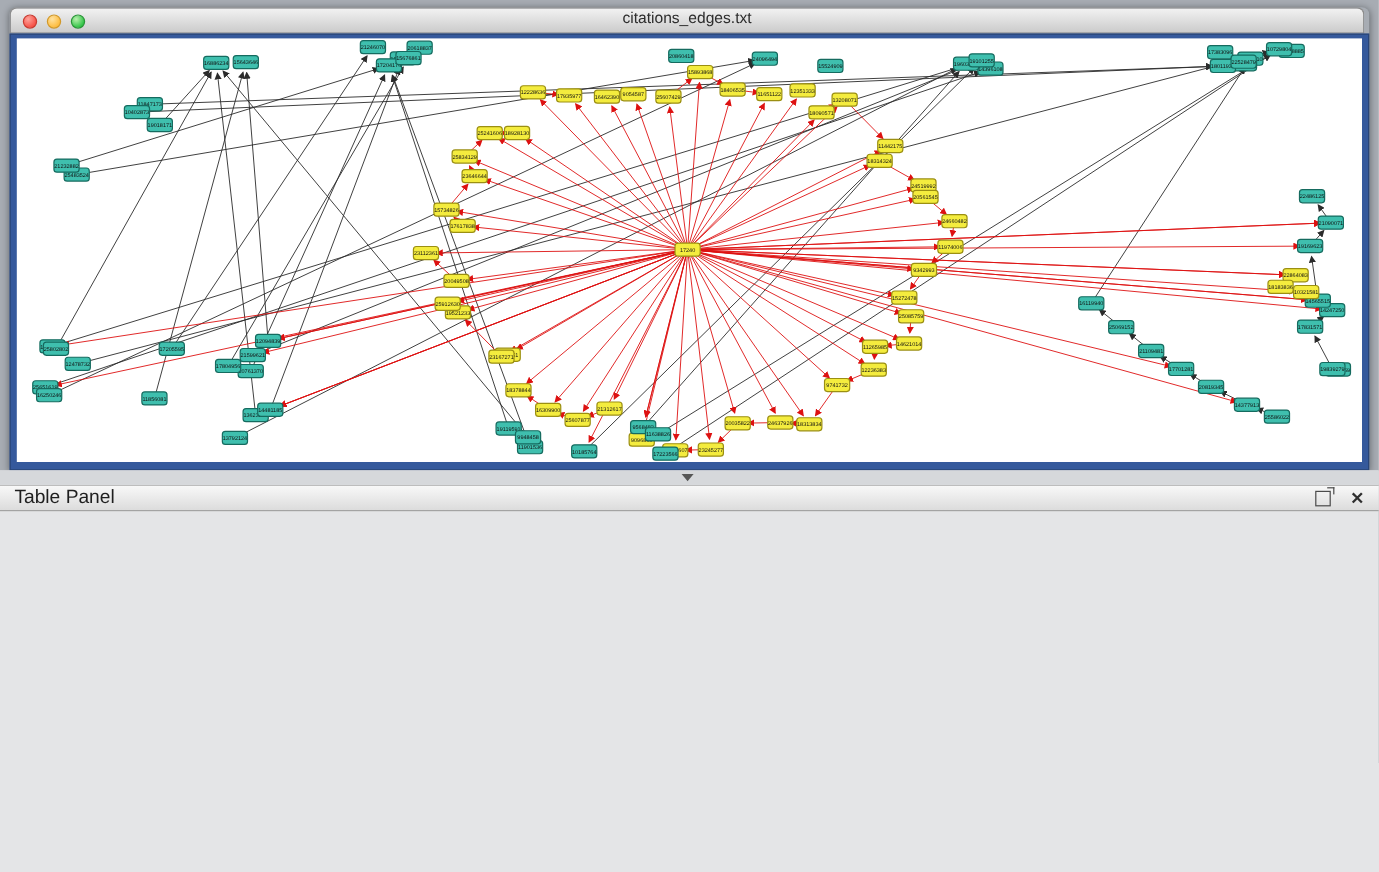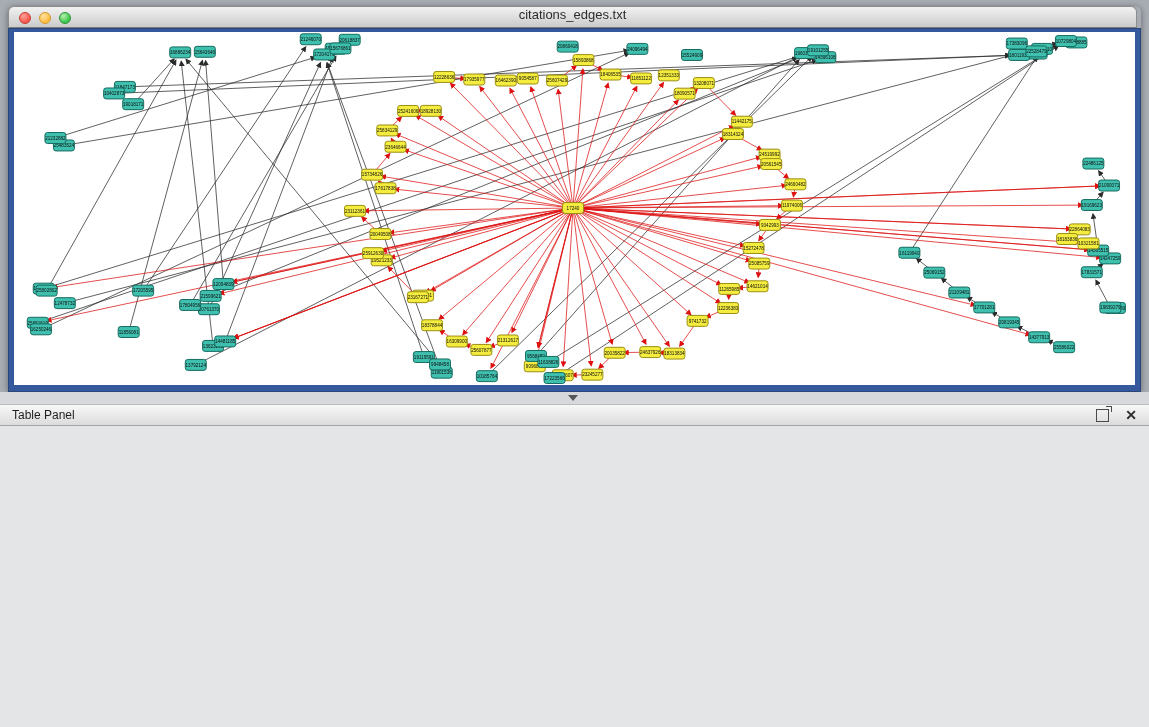--- a/index.html
+++ b/index.html
@@ -22,21 +22,21 @@
   .net-canvas{position:absolute;left:5px;right:5px;top:3px;bottom:6px;background:#ffffff;overflow:hidden;}
   .net-canvas svg{display:block;width:100%;height:100%;}
 
   
   .bottom{position:absolute;left:0;top:392px;width:1149px;height:335px;background:#e4e5e7;}
   .splitter{position:relative;height:12px;background:#d6d8db;}
   .grip{position:absolute;left:568px;top:3px;width:0;height:0;border-left:5px solid transparent;
         border-right:5px solid transparent;border-top:6px solid #565656;cursor:row-resize;}
   .panel-header{height:22px;background:linear-gradient(#f8f8f8,#dcdcdc);border-top:1px solid #bdbdbd;
                 border-bottom:1px solid #a3a3a3;display:flex;align-items:center;padding:0 12px;box-sizing:border-box;}
-  .panel-title{font-size:12px;color:#1f1f1f;}
+  .panel-title{font-size:16px;color:#1f1f1f;}
   .ph-spacer{flex:1;}
   .float-ic{width:11px;height:11px;border:1.5px solid #4a4a4a;position:relative;margin-right:16px;cursor:pointer;}
   .float-ic::after{content:"";position:absolute;right:-4px;top:-4px;width:5px;height:5px;border-top:1.5px solid #4a4a4a;border-right:1.5px solid #4a4a4a;}
   .close-ic{font-size:14px;font-weight:bold;color:#2e2e2e;line-height:14px;cursor:pointer;}
 </style>
 </head>
 <body>
 
 <div id="app">
 

